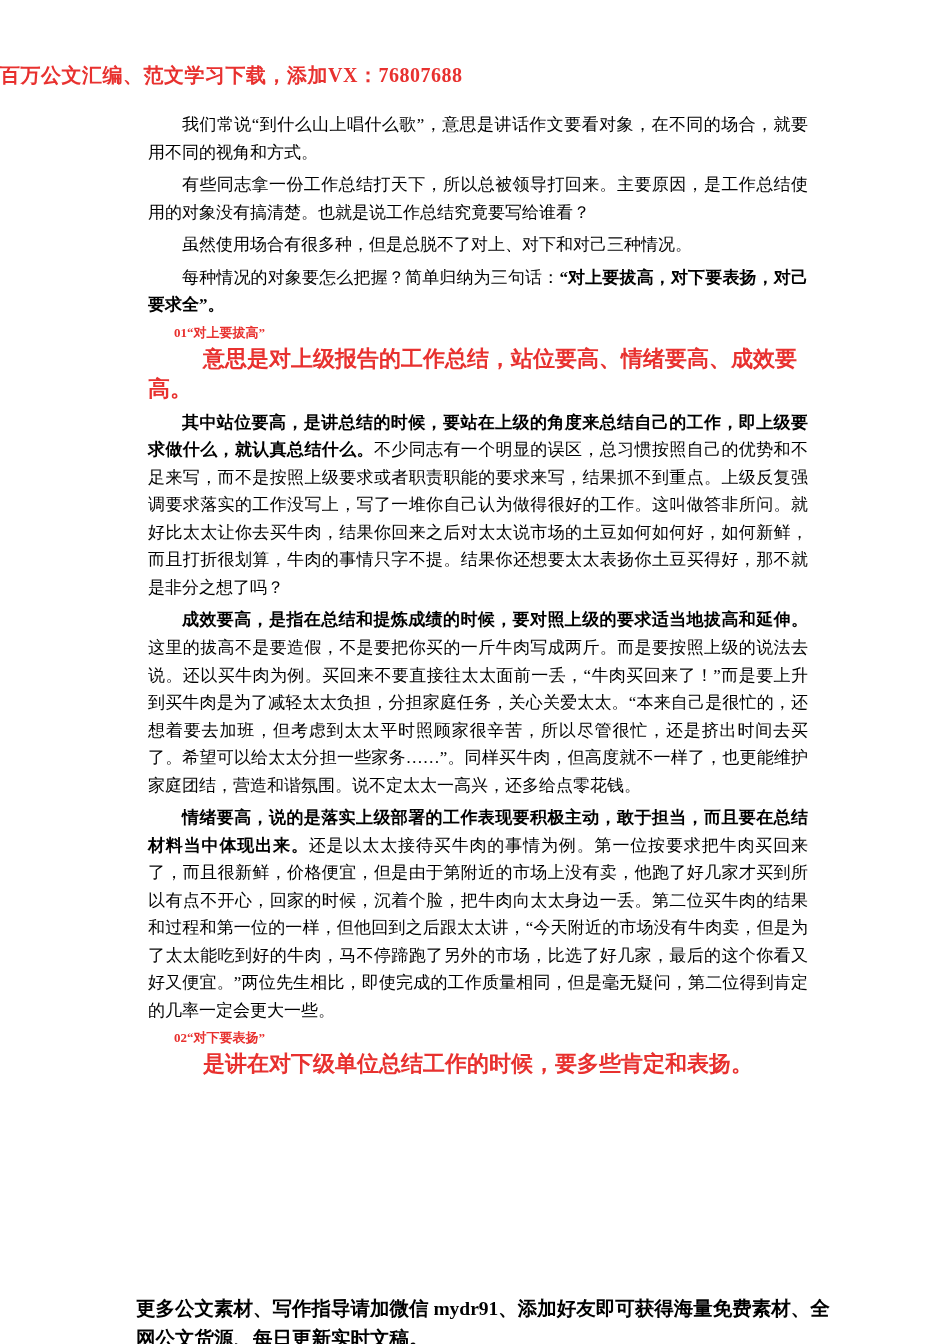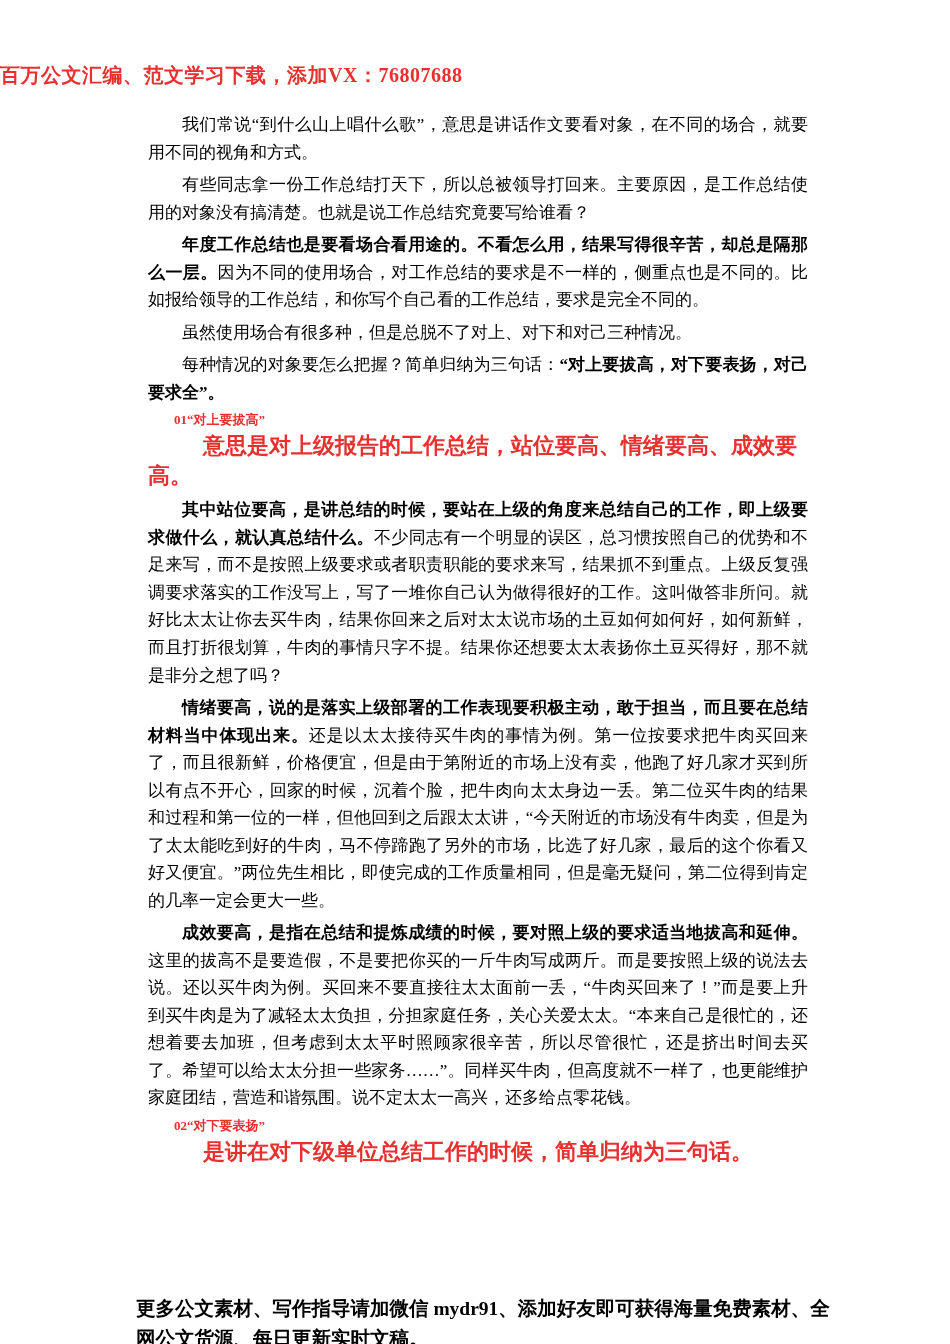--- a/index.html
+++ b/index.html
@@ -77,35 +77,34 @@
 <div class="page">
 
   <div class="header-banner">百万公文汇编、范文学习下载，添加VX：76807688</div>
 
   <div class="content">
 
     <p><span class="seg">我们常说“到什么山上唱什么歌”，意思是讲话作文要看对象，在不同的场合，就要用不同的视角和方式。</span></p>
 
     <p><span class="seg">有些同志拿一份工作总结打天下，所以总被领导打回来。主要原因，是工作总结使用的对象没有搞清楚。也就是说工作总结究竟要写给谁看？</span></p>
 
-    <p><span class="seg-b">年度工作总结也是要看场合看用途的。不看怎么用，结果写得很辛苦，却总是隔那么一层。</span><span class="seg">因为不同的使用场合，对工作总结的要求是不一样的，侧重点也是不同的。比如报给领导的工作总结，和你写个自己看的工作总结，要求是完全不同的。</span></p>
 
     <p><span class="seg">虽然使用场合有很多种，但是总脱不了对上、对下和对己三种情况。</span></p>
 
     <p><span class="seg">每种情况的对象要怎么把握？简单归纳为三句话：</span><span class="seg-b">“对上要拔高，对下要表扬，对己要求全”。</span></p>
 
     <div class="heading-num">01“对上要拔高”</div>
     <div class="heading-sub">意思是对上级报告的工作总结，站位要高、情绪要高、成效要高。</div>
 
     <p><span class="seg-b">其中站位要高，是讲总结的时候，要站在上级的角度来总结自己的工作，即上级要求做什么，就认真总结什么。</span><span class="seg">不少同志有一个明显的误区，总习惯按照自己的优势和不足来写，而不是按照上级要求或者职责职能的要求来写，结果抓不到重点。上级反复强调要求落实的工作没写上，写了一堆你自己认为做得很好的工作。这叫做答非所问。就好比太太让你去买牛肉，结果你回来之后对太太说市场的土豆如何如何好，如何新鲜，而且打折很划算，牛肉的事情只字不提。结果你还想要太太表扬你土豆买得好，那不就是非分之想了吗？</span></p>
 
+    <p><span class="seg-b">成效要高，是指在总结和提炼成绩的时候，要对照上级的要求适当地拔高和延伸。</span><span class="seg">这里的拔高不是要造假，不是要把你买的一斤牛肉写成两斤。而是要按照上级的说法去说。还以买牛肉为例。买回来不要直接往太太面前一丢，“牛肉买回来了！”而是要上升到买牛肉是为了减轻太太负担，分担家庭任务，关心关爱太太。“本来自己是很忙的，还想着要去加班，但考虑到太太平时照顾家很辛苦，所以尽管很忙，还是挤出时间去买了。希望可以给太太分担一些家务……”。同样买牛肉，但高度就不一样了，也更能维护家庭团结，营造和谐氛围。说不定太太一高兴，还多给点零花钱。</span></p>
+
     <p><span class="seg-b">情绪要高，说的是落实上级部署的工作表现要积极主动，敢于担当，而且要在总结材料当中体现出来。</span><span class="seg">还是以太太接待买牛肉的事情为例。第一位按要求把牛肉买回来了，而且很新鲜，价格便宜，但是由于第附近的市场上没有卖，他跑了好几家才买到所以有点不开心，回家的时候，沉着个脸，把牛肉向太太身边一丢。第二位买牛肉的结果和过程和第一位的一样，但他回到之后跟太太讲，“今天附近的市场没有牛肉卖，但是为了太太能吃到好的牛肉，马不停蹄跑了另外的市场，比选了好几家，最后的这个你看又好又便宜。”两位先生相比，即使完成的工作质量相同，但是毫无疑问，第二位得到肯定的几率一定会更大一些。</span></p>
 
-    <p><span class="seg-b">成效要高，是指在总结和提炼成绩的时候，要对照上级的要求适当地拔高和延伸。</span><span class="seg">这里的拔高不是要造假，不是要把你买的一斤牛肉写成两斤。而是要按照上级的说法去说。还以买牛肉为例。买回来不要直接往太太面前一丢，“牛肉买回来了！”而是要上升到买牛肉是为了减轻太太负担，分担家庭任务，关心关爱太太。“本来自己是很忙的，还想着要去加班，但考虑到太太平时照顾家很辛苦，所以尽管很忙，还是挤出时间去买了。希望可以给太太分担一些家务……”。同样买牛肉，但高度就不一样了，也更能维护家庭团结，营造和谐氛围。说不定太太一高兴，还多给点零花钱。</span></p>
-
     <div class="heading-num">02“对下要表扬”</div>
-    <div class="heading-sub">是讲在对下级单位总结工作的时候，简单归纳为三句话。</div>
+    <div class="heading-sub">是讲在对下级单位总结工作的时候，要多些肯定和表扬。</div>
 
   </div>
 
   <div class="footer">更多公文素材、写作指导请加微信 mydr91、添加好友即可获得海量免费素材、全网公文货源、每日更新实时文稿。</div>
 
 </div>
 
 </body></html>

